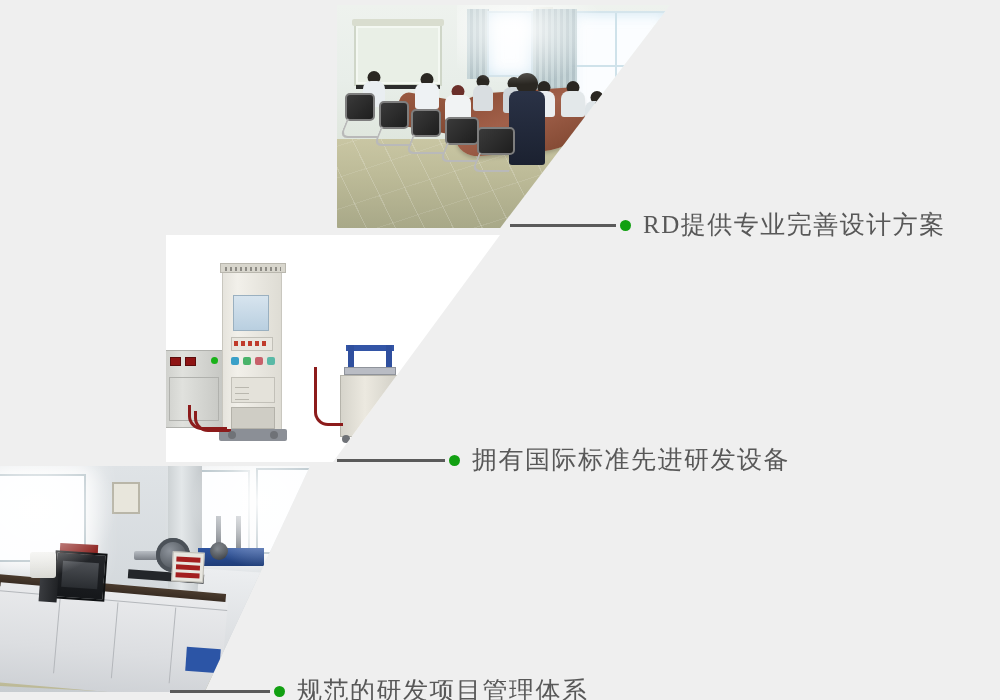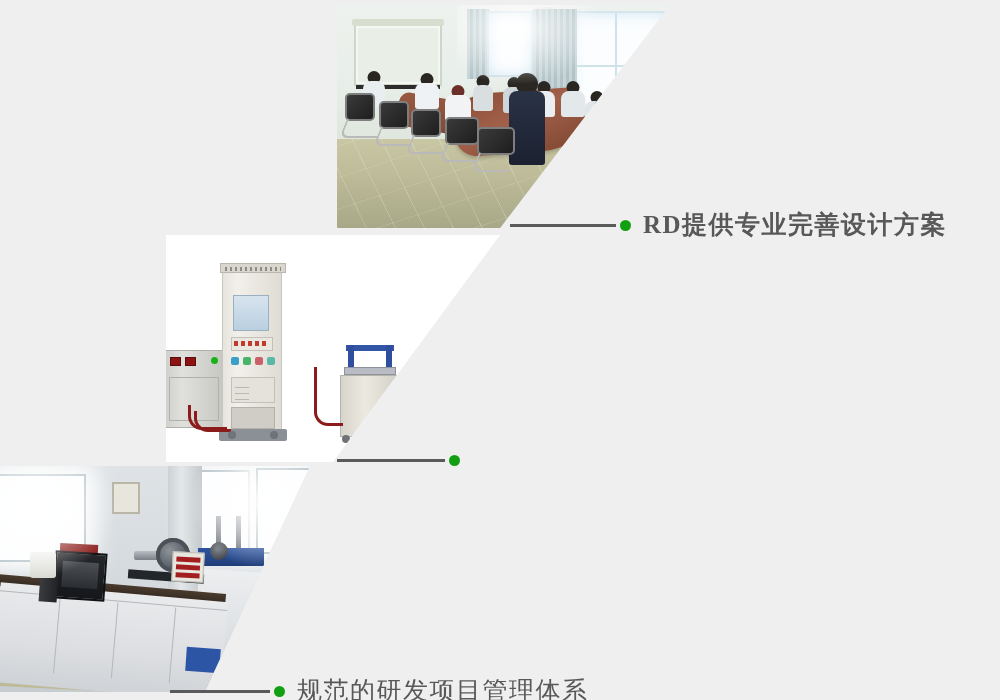--- a/index.html
+++ b/index.html
@@ -487,21 +487,21 @@
       </div>
       <div class="chair" style="left:140px; top:122px; width:38px; height:58px;">
         <span class="back"></span>
         <span class="legs"></span>
       </div>
 
       <div class="glare"></div>
     </div>
   </div>
 
-  <div class="caption-row" style="left:510px; top:210px;font-weight:bold;">
+  <div class="caption-row" style="left:510px; top:210px;">
     <span class="cap-line" style="width:106px;"></span>
     <span class="cap-dot"></span>
     <span class="cap-text">RD提供专业完善设计方案</span>
   </div>
 
   <div class="photo-block" id="photo2">
     <div class="photo-inner">
       <div class="eq-left">
         <span class="meters">
           <i style="left:0;"></i>
@@ -547,20 +547,21 @@
       <div class="caster" style="left:62px;  top:196px;"></div>
       <div class="caster" style="left:104px; top:196px;"></div>
       <div class="caster" style="left:176px; top:200px;"></div>
       <div class="caster" style="left:226px; top:200px;"></div>
     </div>
   </div>
 
   <div class="caption-row" style="left:337px; top:445px;">
     <span class="cap-line" style="width:108px;"></span>
     <span class="cap-dot"></span>
+    <span class="cap-text">拥有国际标准先进研发设备</span>
   </div>
 
   <div class="photo-block" id="photo3">
     <div class="photo-inner">
       <div class="lb-wall"></div>
       <div class="lb-win lb-w1"></div>
       <div class="lb-win lb-w2"></div>
       <div class="lb-win lb-w3"></div>
       <div class="lb-pillar"></div>
       <div class="lb-frame"></div>

